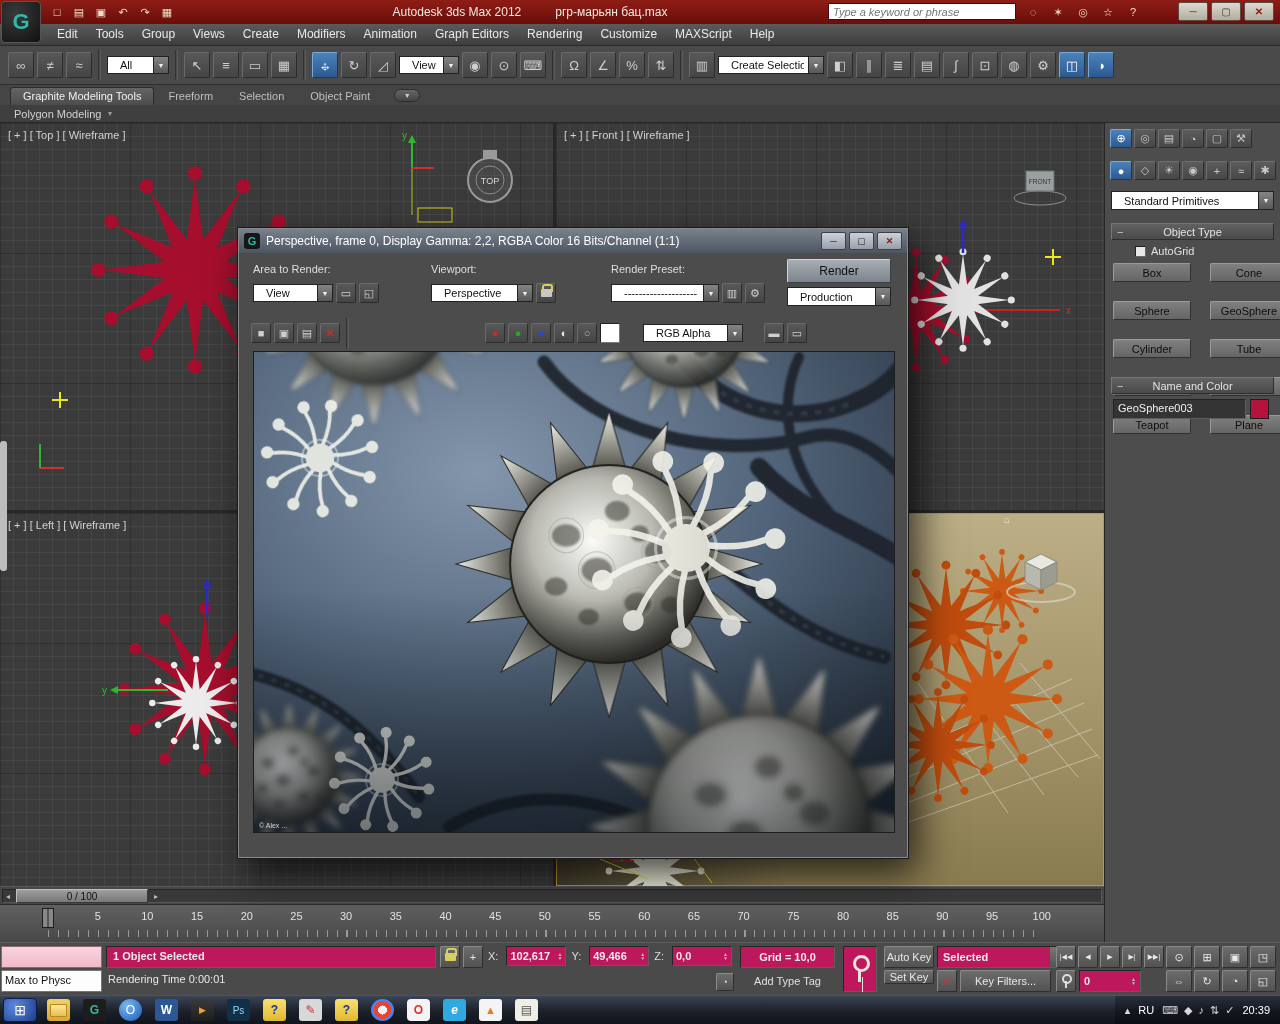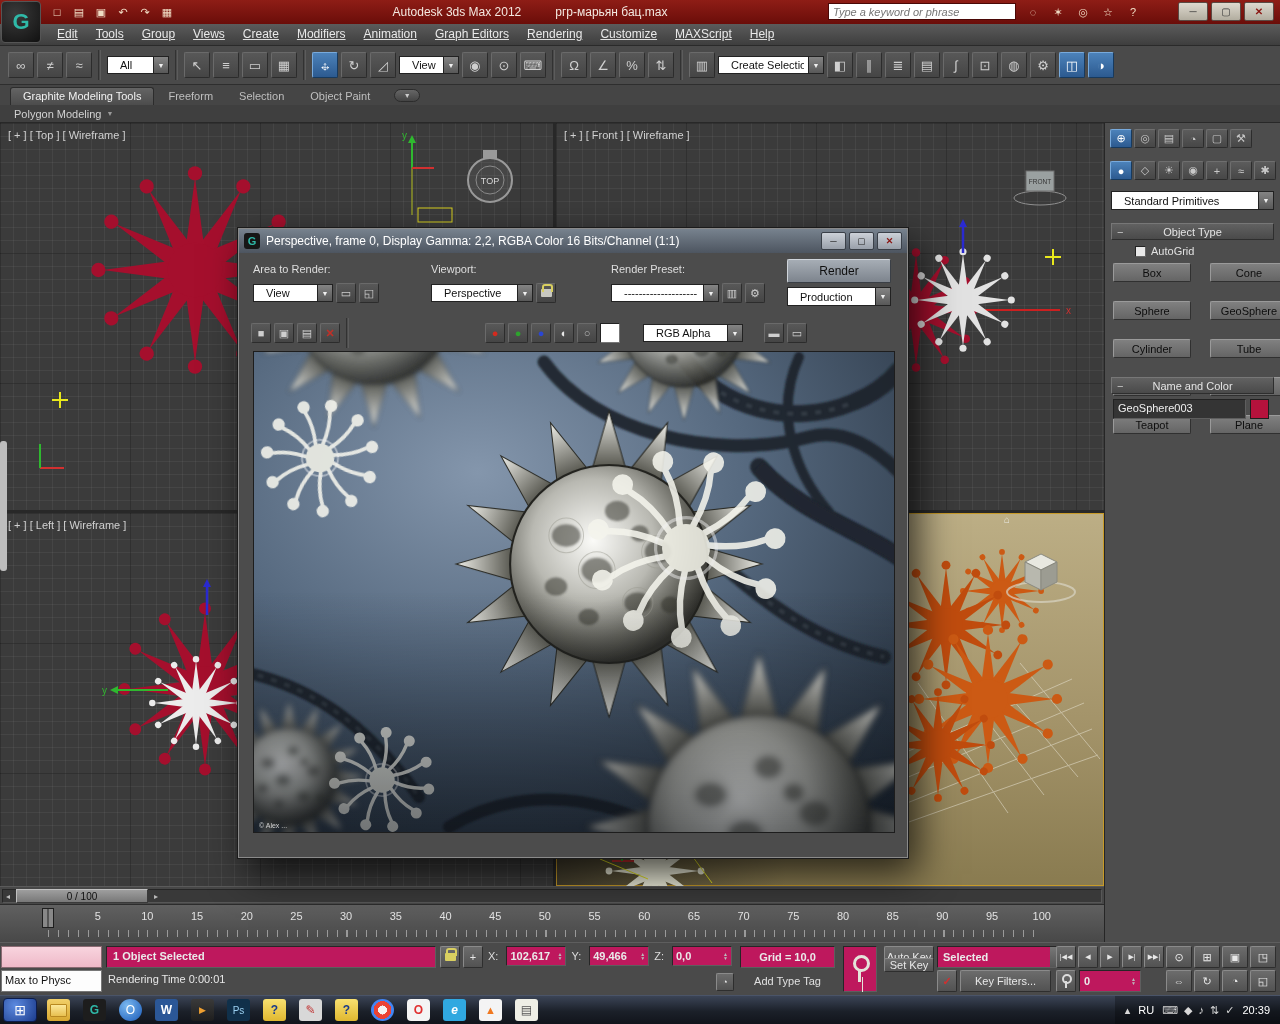--- a/index.html
+++ b/index.html
@@ -15,21 +15,21 @@
 .t-ic{width:18px;height:18px;display:flex;align-items:center;justify-content:center;color:#f0dcc4;font-size:11px;}
 .t-title{left:330px;top:0;width:400px;height:24px;display:flex;align-items:center;justify-content:center;gap:34px;color:#f4e8e0;font-size:12px;white-space:nowrap;}
 .search{left:828px;top:3px;}
 .search input{width:188px;height:17px;border:1px solid #4a0806;font-size:11px;font-style:italic;color:#777;padding:0 4px;font-family:"Liberation Sans",sans-serif;}
 .infoicons{left:1024px;top:3px;display:flex;gap:7px;}
 .winbtns{left:1178px;top:2px;display:flex;gap:3px;}
 .wbtn{width:30px;height:19px;background:linear-gradient(#ded9cf,#b2ad9f);border:1px solid #5a4a44;border-radius:2px;color:#333;font-size:10px;display:flex;align-items:center;justify-content:center;}
 .wbtn.wclose{color:#8a1410;font-weight:bold;}
 
 
-.menubar{left:0;top:24px;width:1280px;height:22px;background:linear-gradient(#5b5b5b,#3e3e3e);border-bottom:1px solid #2a2a2a;text-decoration:underline;}
+.menubar{left:0;top:24px;width:1280px;height:22px;background:linear-gradient(#5b5b5b,#3e3e3e);border-bottom:1px solid #2a2a2a;}
 .menus{margin-left:48px;display:flex;height:100%;}
 .mi{padding:0 9px;line-height:21px;color:#e9e9e9;font-size:12px;}
 
 
 .toolbar{left:0;top:46px;width:1280px;height:39px;background:#4a4a4a;border-bottom:1px solid #2e2e2e;display:flex;align-items:center;padding-left:8px;gap:3px;}
 .tgrp{display:flex;gap:3px;}
 .ic{width:26px;height:26px;display:flex;align-items:center;justify-content:center;background:linear-gradient(#585858,#454545);border:1px solid;border-color:#6a6a6a #2c2c2c #2c2c2c #6a6a6a;border-radius:2px;color:#cfcfcf;font-size:13px;}
 .ic.sm{width:20px;height:20px;font-size:11px;}
 .ic.active{background:linear-gradient(#4c82ba,#2c5a90);border-color:#78aadc #173a5e #173a5e #78aadc;color:#fff;}
 .sep{width:3px;height:30px;border-left:1px solid #323232;border-right:1px solid #5c5c5c;margin:0 3px;}
@@ -508,21 +508,21 @@
           </span>
         </span>
     </div>
     <div class="abs sunken" style="left:740px;top:3px;width:95px;height:22px;display:flex;align-items:center;justify-content:center">Grid = 10,0</div>
     <span class="abs btn3d" style="left:716px;top:30px;width:18px;height:18px;font-size:9px">◔</span>
     <div class="abs" style="left:740px;top:32px;width:95px;text-align:center;color:#e0e0e0">Add Type Tag</div>
     <span class="abs sunken" style="left:843px;top:3px;width:34px;height:46px;display:flex;align-items:center;justify-content:center">
         <span class="keyicon"></span>
       </span>
     <span class="abs btn3d" style="left:884px;top:3px;width:50px;height:22px">Auto Key</span>
-    <span class="abs btn3d" style="left:884px;top:15px;width:50px;height:14px">Set Key</span>
+    <span class="abs btn3d" style="left:884px;top:27px;width:50px;height:14px">Set Key</span>
     <span class="abs sunken" style="left:937px;top:3px;width:130px;height:22px;display:flex;align-items:center;padding-left:5px">
         <span>Selected</span>
         <span class="arr" style="margin-left:auto;height:100%;width:16px;display:flex;align-items:center;justify-content:center;background:linear-gradient(#777,#555);font-size:7px">▼</span>
       </span>
     <span class="abs btn3d" style="left:937px;top:27px;width:20px;height:22px;color:#d03030;font-weight:bold">✓</span>
     <span class="abs btn3d" style="left:960px;top:27px;width:91px;height:22px">Key Filters...</span>
     <div class="abs" style="left:1056px;top:3px;display:flex;gap:2px">
         <span class="btn3d" style="width:20px;height:22px;font-size:7px">|◀◀</span>
         <span class="btn3d" style="width:20px;height:22px;font-size:7px">◀</span>
         <span class="btn3d" style="width:20px;height:22px;font-size:7px">▶</span>

